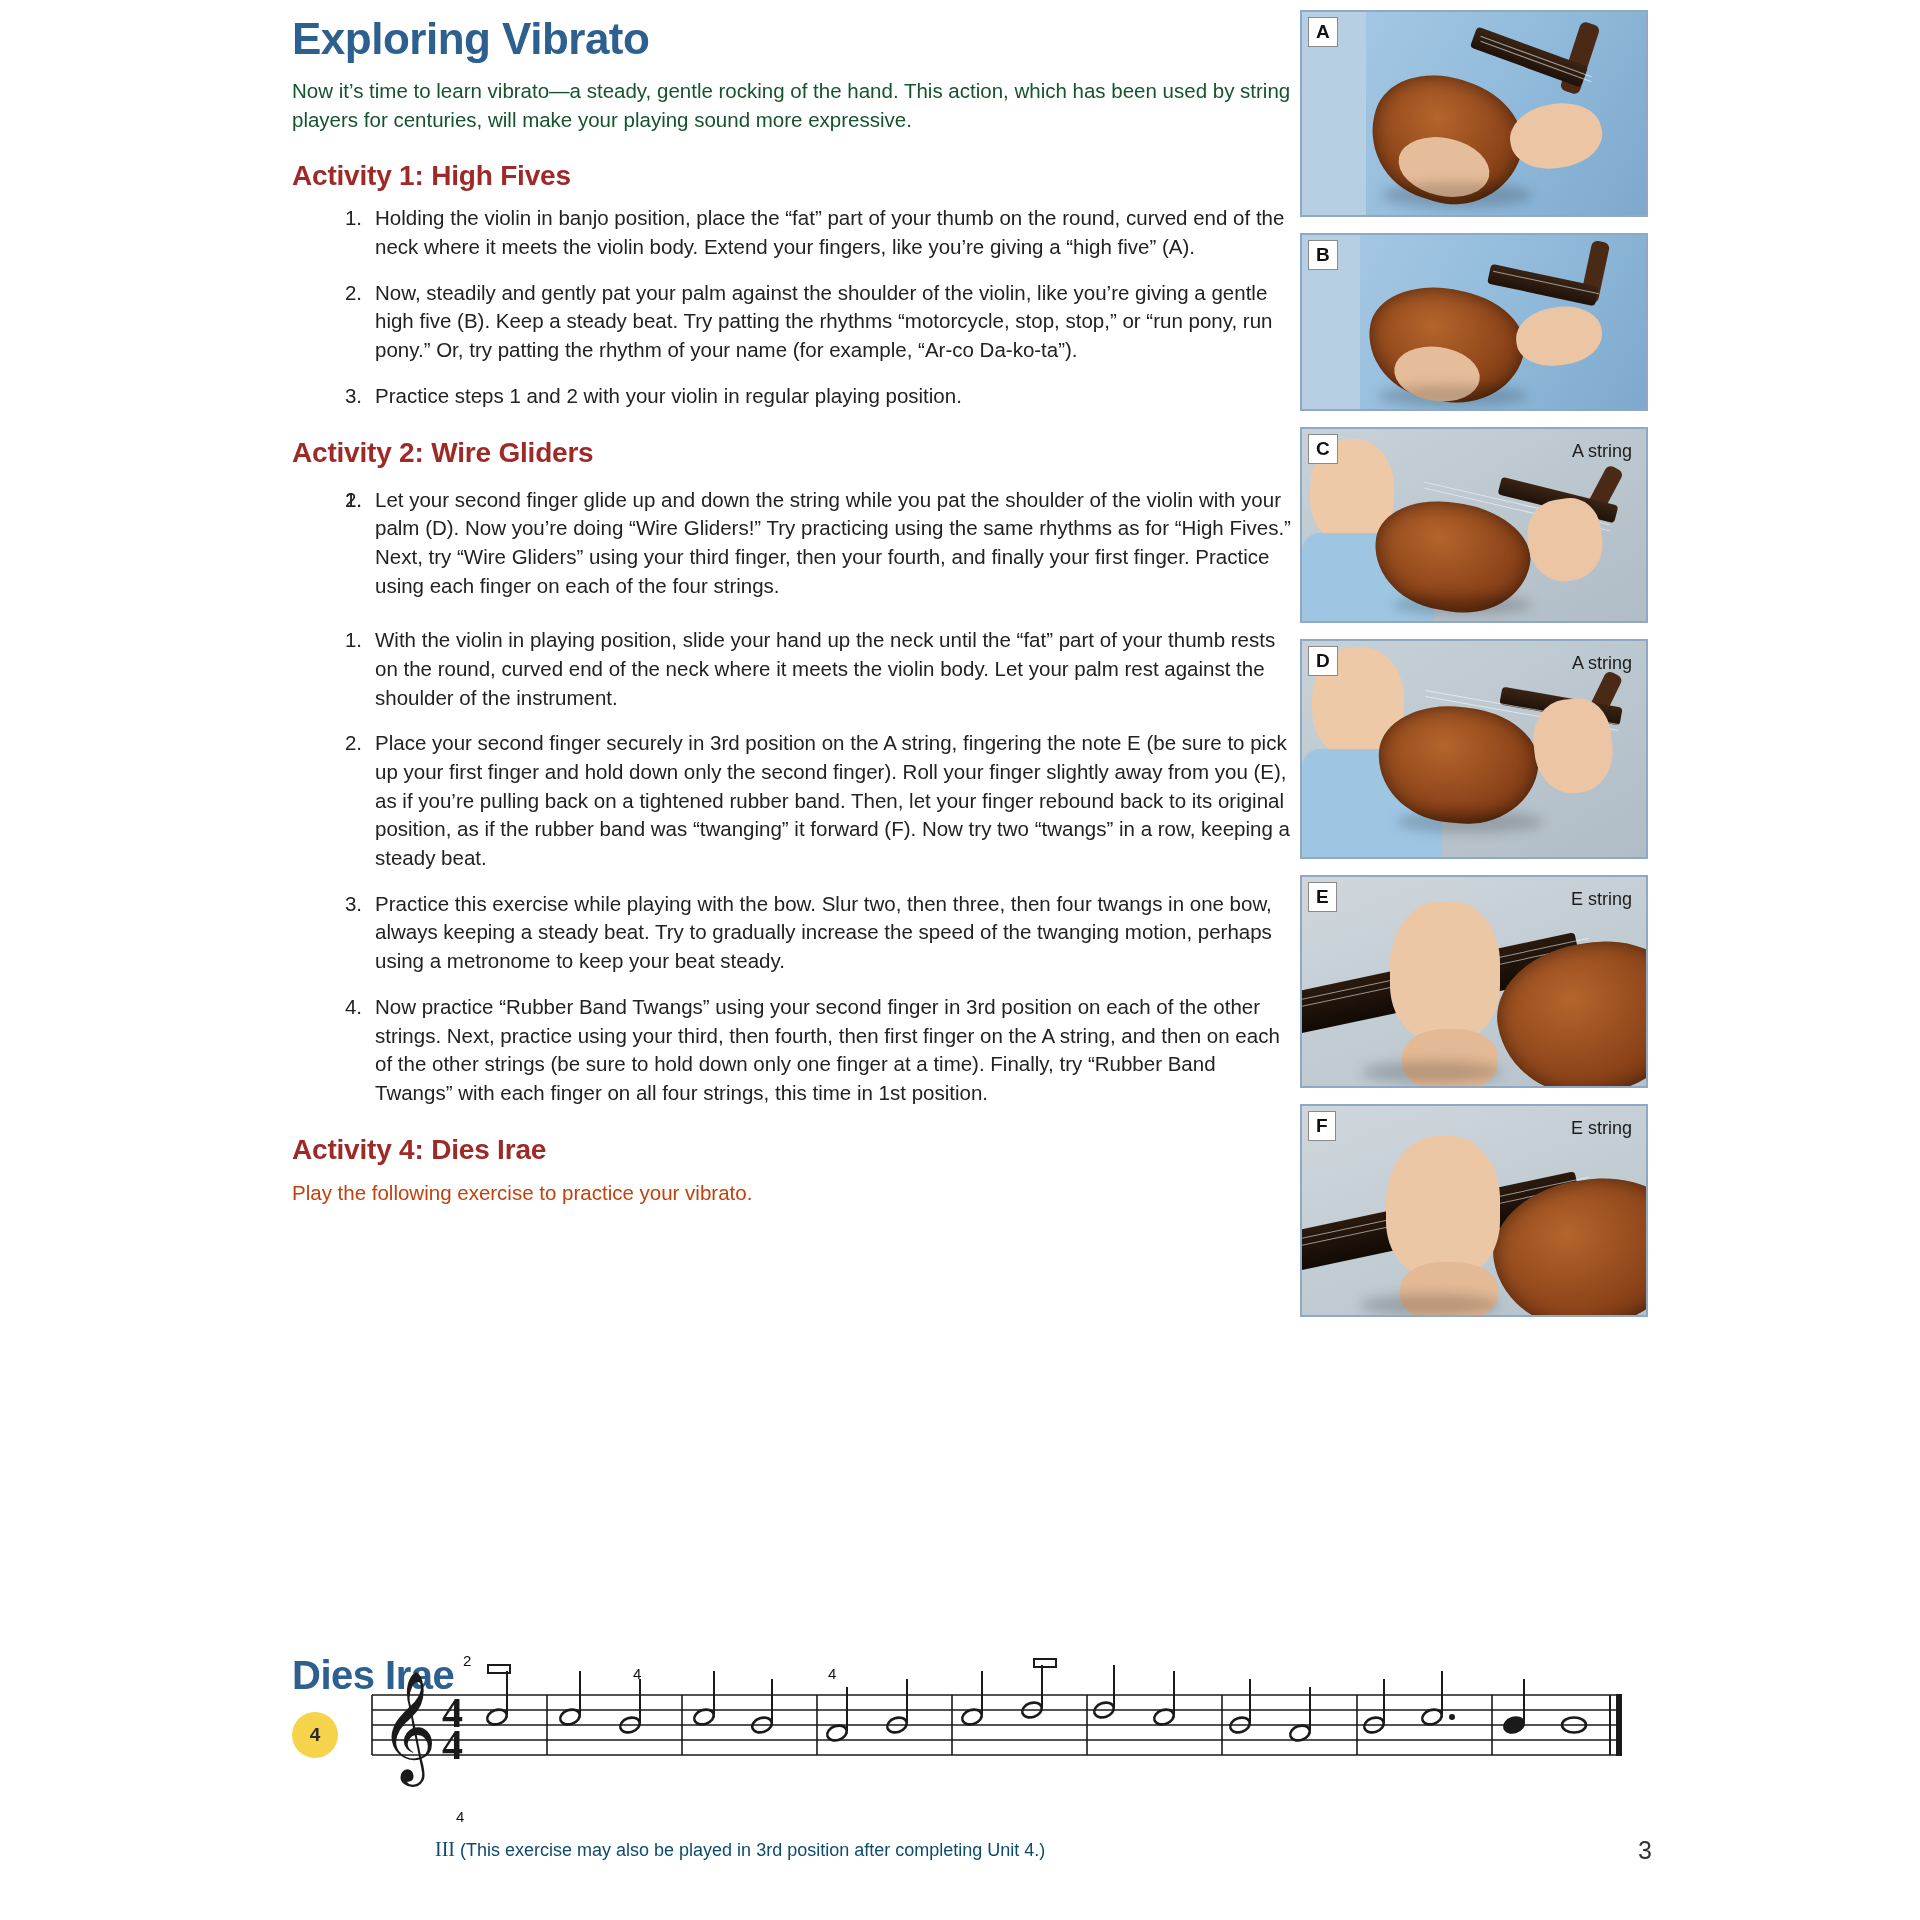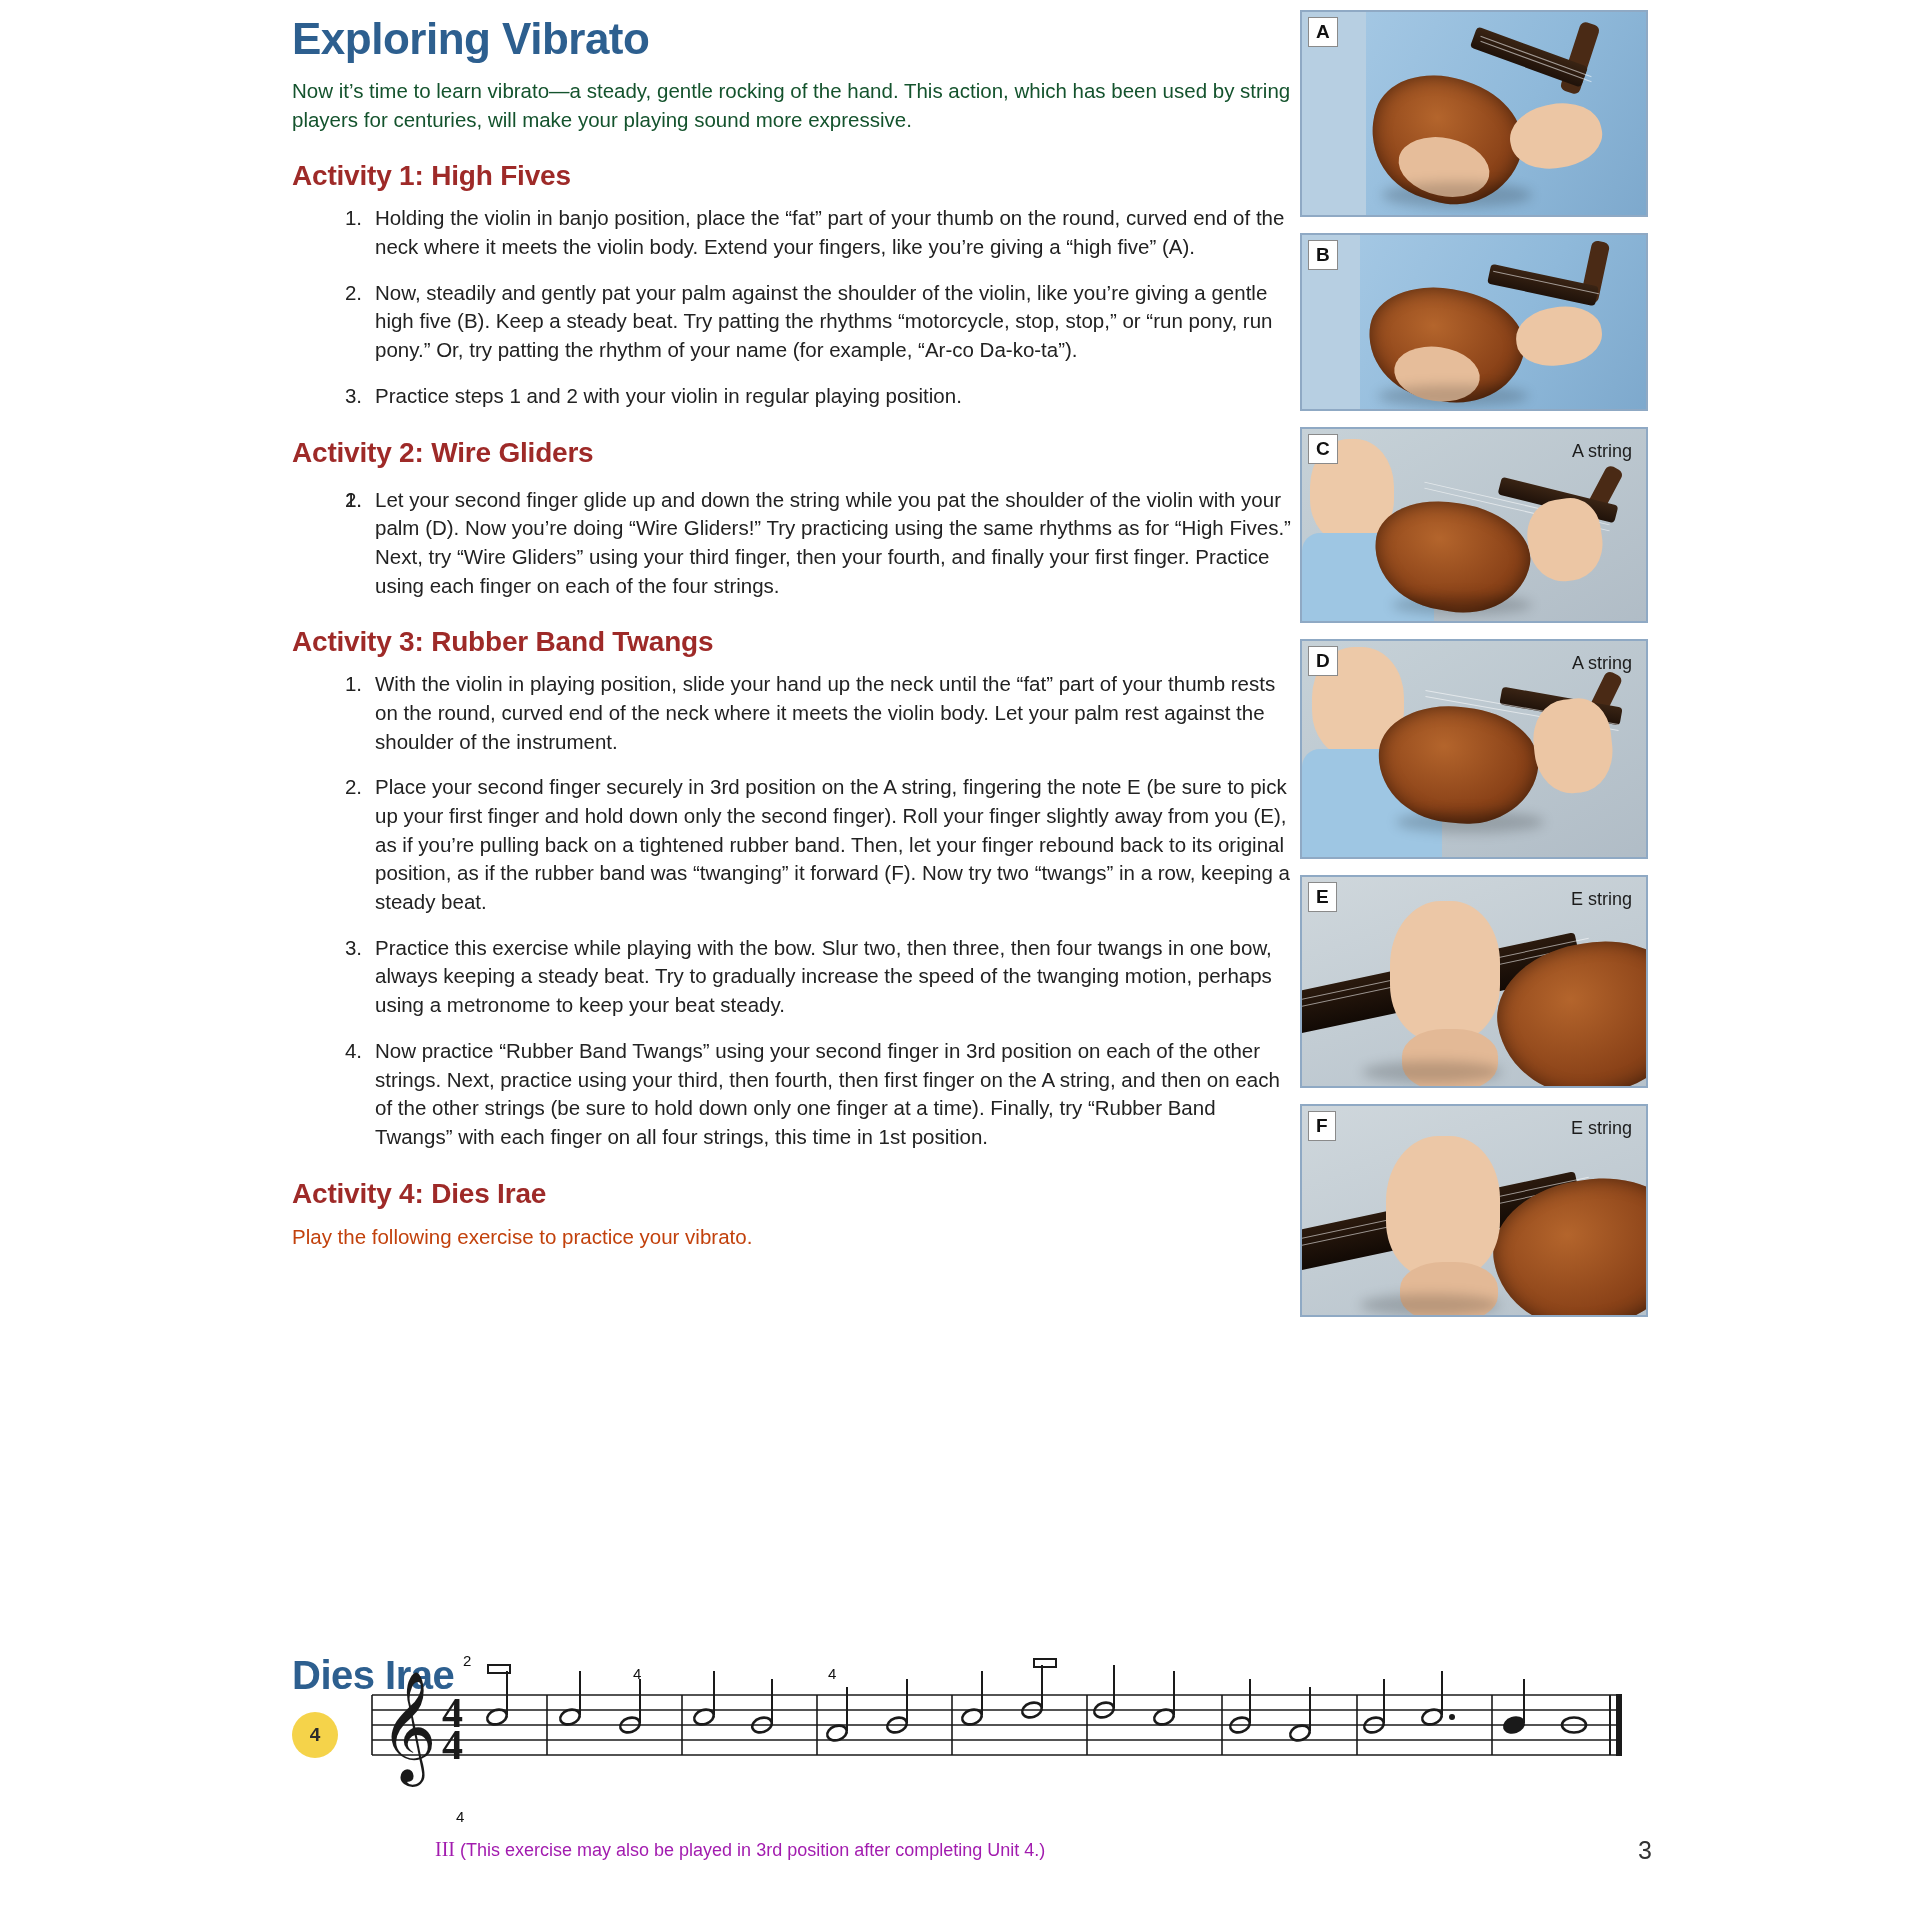--- a/index.html
+++ b/index.html
@@ -196,21 +196,21 @@
     font-weight: bold;
     display: flex;
     align-items: center;
     justify-content: center;
   }
   .music-note-caption {
     position: absolute;
     left: 435px;
     top: 1838px;
     font-size: 18px;
-    color: #a21caf;
+    color: #0c4a6e;
   }
   .music-note-caption .rn { font-family: "Liberation Serif", serif; font-size: 20px; }
 
   .page-num {
     position: absolute;
     right: 268px;
     bottom: 55px;
     font-size: 25px;
     color: #333;
   }
@@ -252,21 +252,20 @@
     <ol class="steps">
       <li>
         <span class="num">1.</span>
       </li>
       <li>
         <span class="num">2.</span>
         <span>Let your second finger glide up and down the string while you pat the shoulder of the violin with your palm (D). Now you’re doing “Wire Gliders!” Try practicing using the same rhythms as for “High Fives.” Next, try “Wire Gliders” using your third finger, then your fourth, and finally your first finger. Practice using each finger on each of the four strings.</span>
       </li>
     </ol>
 
-    <h2 class="activity-head">Activity 3: Rubber Band Twangs</h2>
     <ol class="steps">
       <li>
         <span class="num">1.</span>
         <span>With the violin in playing position, slide your hand up the neck until the “fat” part of your thumb rests on the round, curved end of the neck where it meets the violin body. Let your palm rest against the shoulder of the instrument.</span>
       </li>
       <li>
         <span class="num">2.</span>
         <span>Place your second finger securely in 3rd position on the A string, fingering the note E (be sure to pick up your first finger and hold down only the second finger). Roll your finger slightly away from you (E), as if you’re pulling back on a tightened rubber band. Then, let your finger rebound back to its original position, as if the rubber band was “twanging” it forward (F). Now try two “twangs” in a row, keeping a steady beat.</span>
       </li>
       <li>

